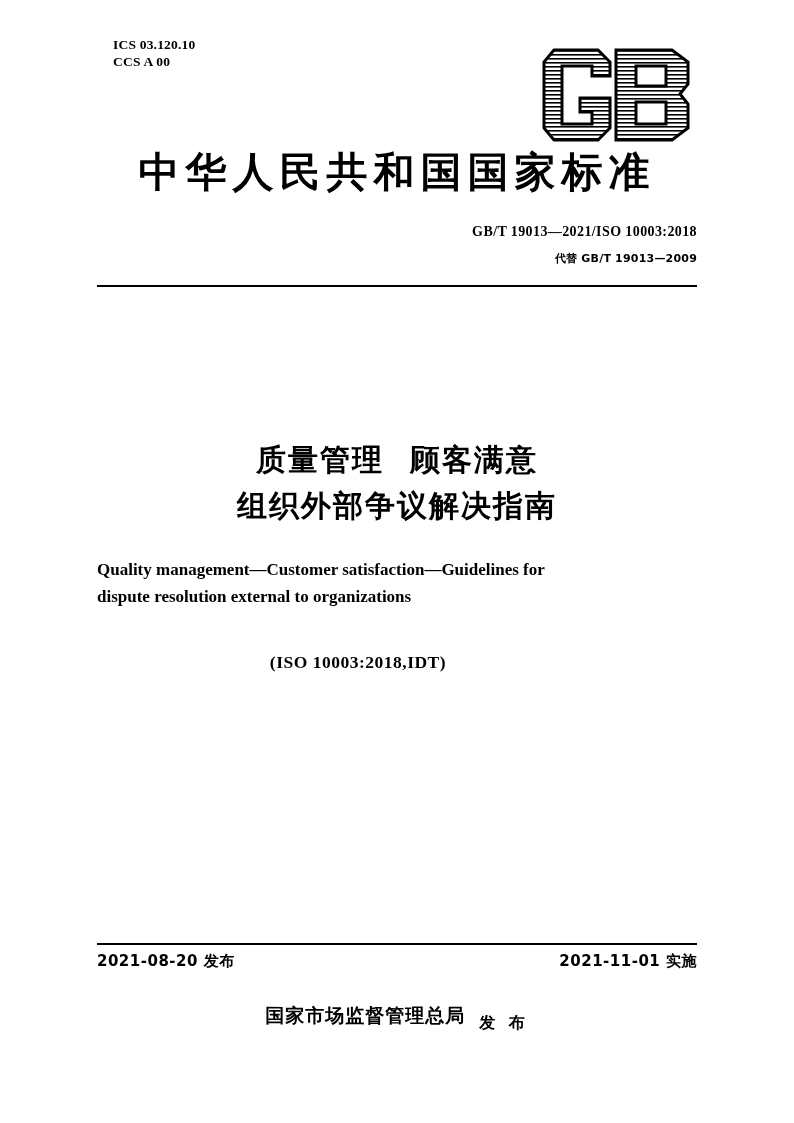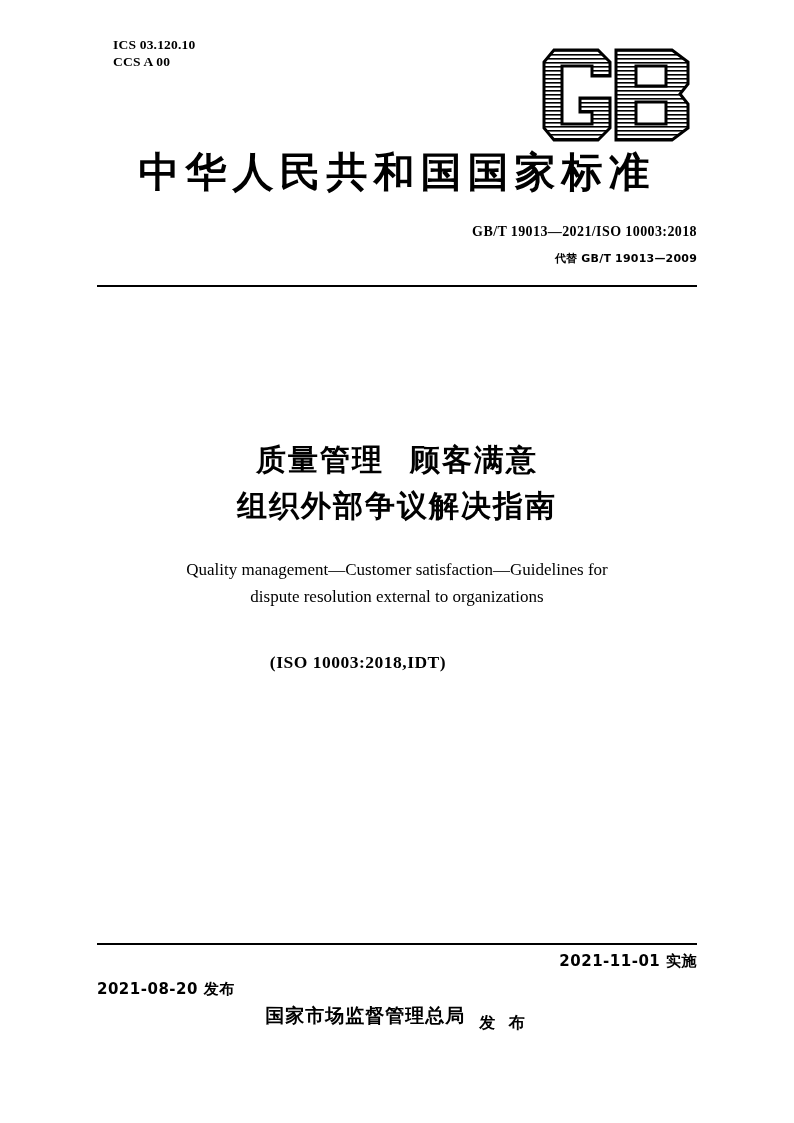--- a/index.html
+++ b/index.html
@@ -106,23 +106,23 @@
     letter-spacing: 2px;
   }
   .cn-title .line1 span.gap { display: inline-block; width: 26px; }
 
   
   .en-title {
     position: absolute;
     left: 97px;
     top: 556px;
     width: 600px;
-    text-align: center;
-    font-family: "Liberation Serif", serif;
-    font-weight: normal;
+    text-align: left;
+    font-family: "Liberation Serif", serif;
+    font-weight: bold;
     font-size: 17px;
     line-height: 27px;
   }
 
   
   .iso-id {
     position: absolute;
     left: 0;
     top: 652px;
     width: 716px;
@@ -136,21 +136,20 @@
   
   .date-issue {
     position: absolute;
     left: 97px;
     top: 952px;
     font-family: "DejaVu Sans", sans-serif;
     font-weight: bold;
     font-size: 15px;
     letter-spacing: 0.5px;
     white-space: nowrap;
-    margin-top: 28px;
   }
   .date-impl {
     position: absolute;
     right: 97px;
     top: 952px;
     font-family: "DejaVu Sans", sans-serif;
     font-weight: bold;
     font-size: 15px;
     letter-spacing: 0.5px;
     white-space: nowrap;

